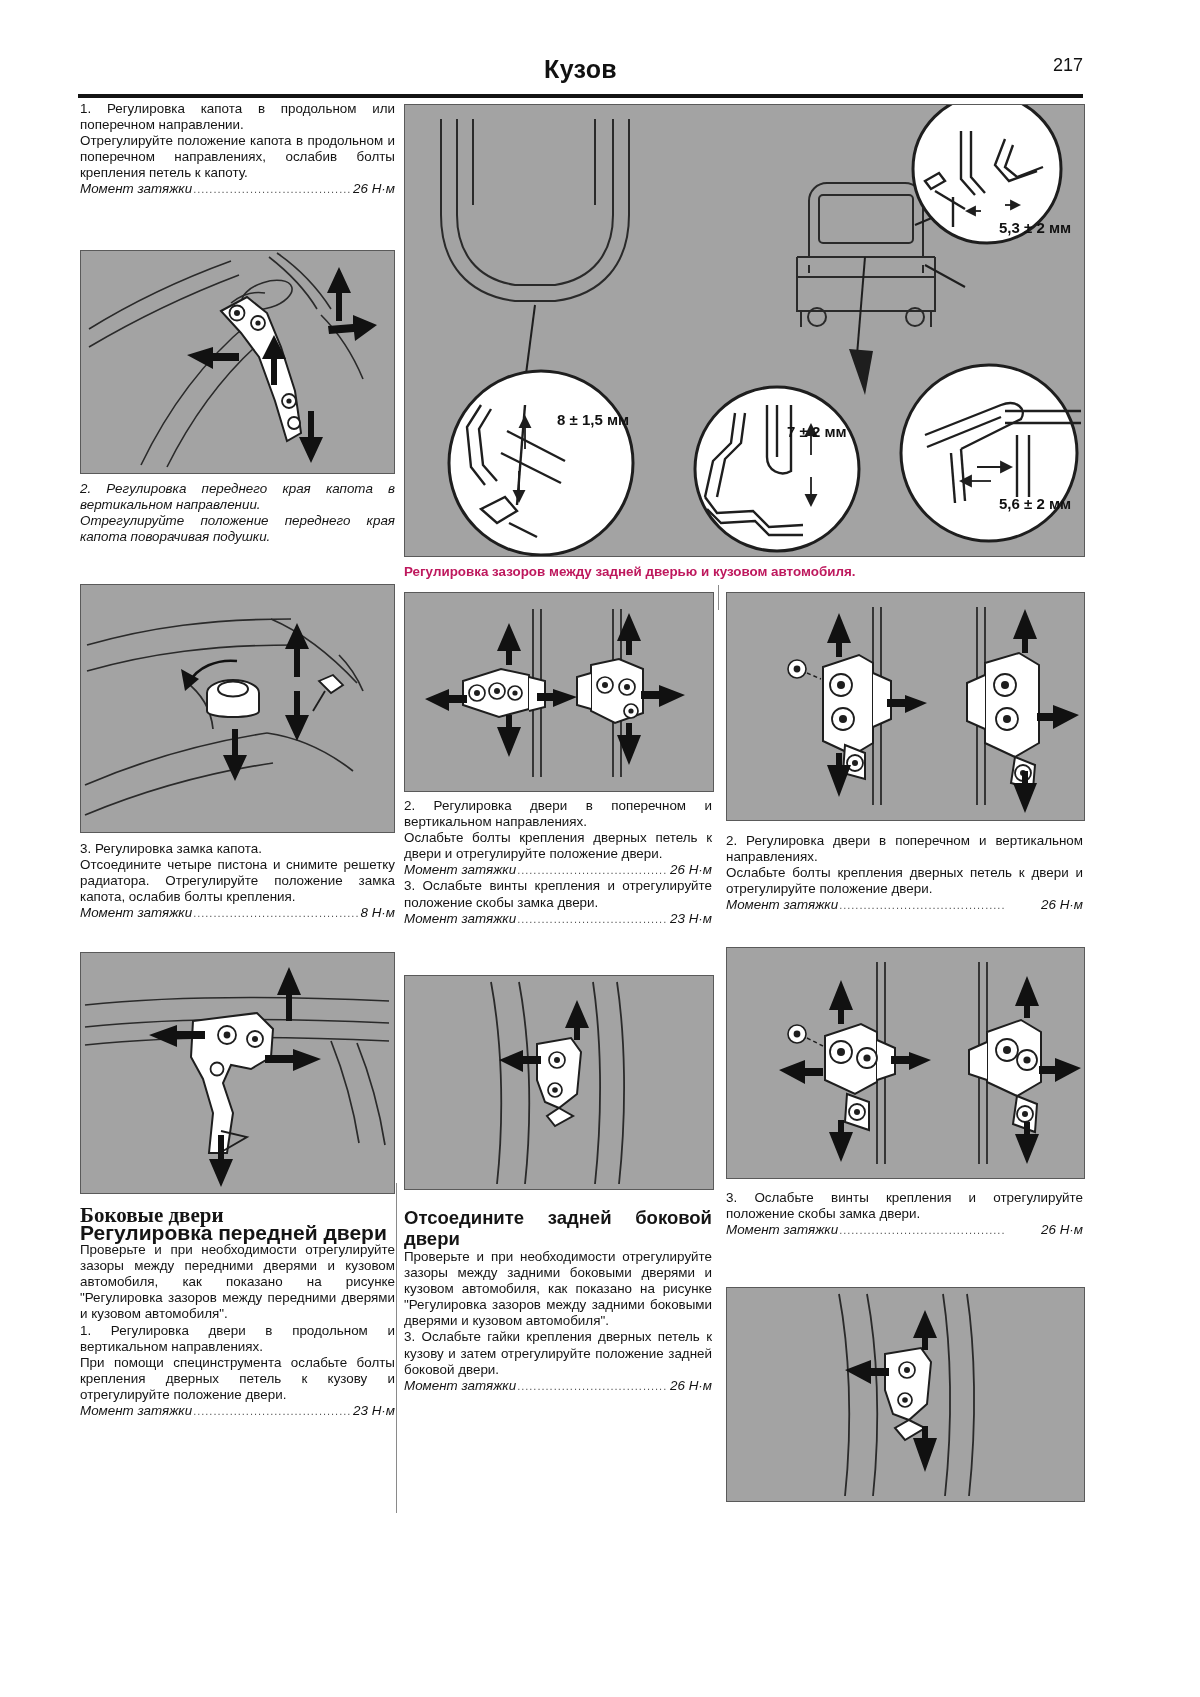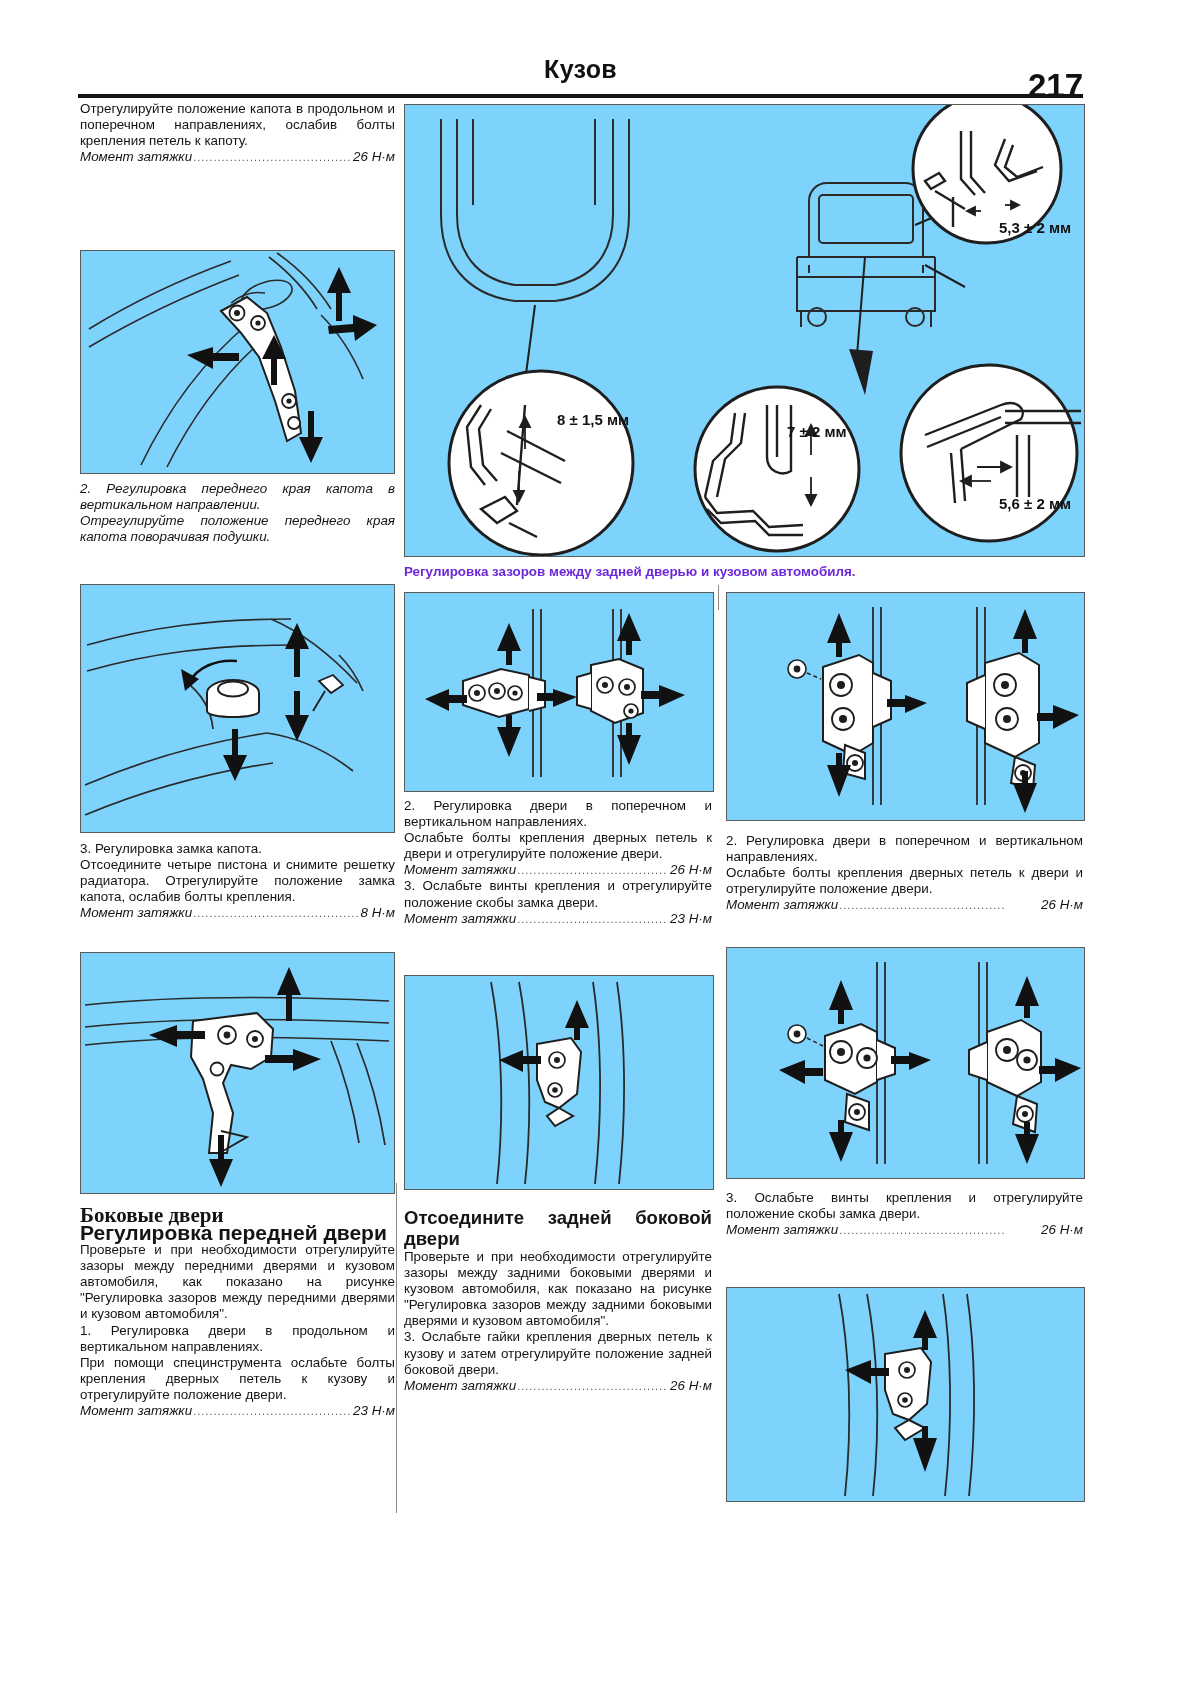--- a/index.html
+++ b/index.html
@@ -4,57 +4,58 @@
 <style>
   html,body{margin:0;padding:0;background:#fff;}
   body{width:1200px;height:1697px;position:relative;
        font-family:"Liberation Sans",sans-serif;color:#111;}
   .page{position:absolute;left:0;top:0;width:1200px;height:1697px;background:#fff;}
 
   
   .hdr{position:absolute;left:78px;top:55px;width:1005px;height:46px;}
   .hdr-title{position:absolute;left:0;top:0;width:100%;text-align:center;
              font-size:25px;font-weight:bold;letter-spacing:.3px;}
-  .hdr-page{position:absolute;right:0;top:12px;font-size:33px;font-weight:bold;}
+  .hdr-page{position:absolute;right:0;top:0;font-size:18px;font-weight:normal;}
   .hdr-rule{position:absolute;left:78px;top:94px;width:1005px;height:4px;background:#141414;}
 
   
   .txt{position:absolute;font-size:13.4px;line-height:16.1px;text-align:justify;
        color:#141414;}
   .txt p{margin:0;}
   .h-big{font-size:21px;font-weight:bold;margin:0 0 1px 0;font-family:Liberation Serif, serif;}
   .h-med{font-size:21px;font-weight:bold;margin:0 0 2px 0;line-height:19px;}
   .torque{font-style:italic;display:flex;align-items:baseline;white-space:nowrap;}
   .torque .lead{flex:1 1 auto;overflow:hidden;white-space:nowrap;
                 letter-spacing:1px;font-style:normal;font-size:11px;color:#555;
                 margin:0 2px 0 1px;}
   .torque .val{font-style:italic;}
 
   
-  .fig{position:absolute;border:1.6px solid #5a5a5a;background:#7dd3fc;overflow:hidden;}
+  .fig{position:absolute;border:1.6px solid #5a5a5a;background:#a3a3a3;overflow:hidden;}
   .fig svg{display:block;width:100%;height:100%;}
-  .cap{position:absolute;font-size:13.4px;font-weight:bold;color:#6d28d9;}
+  .cap{position:absolute;font-size:13.4px;font-weight:bold;color:#be185d;}
 
   .vrule{position:absolute;background:#8a8a8a;width:1.4px;}
 </style>
 </head>
 <body>
 
 <div class="page">
 
   <div class="hdr">
     <div class="hdr-title">Кузов</div>
     <div class="hdr-page">217</div>
   </div>
   <div class="hdr-rule"></div>
 
   <div class="vrule" style="left:396px;top:1183px;height:330px;"></div>
   <div class="vrule" style="left:718px;top:585px;height:25px;"></div>
 
   <div class="txt" style="left:80px;top:101px;width:315px;">
+    <p>1. Регулировка капота в продольном или поперечном направлении.</p>
     <p>Отрегулируйте положение капота в продольном и поперечном направлениях, ослабив болты крепления петель к капоту.</p>
     <div class="torque">
       <span>Момент затяжки</span>
       <span class="lead">.................................................</span>
       <span class="val">26 Н·м</span>
     </div>
   </div>
 
   <div class="fig" style="left:80px;top:250px;width:313px;height:222px;">
     <svg viewBox="0 0 313 222">

